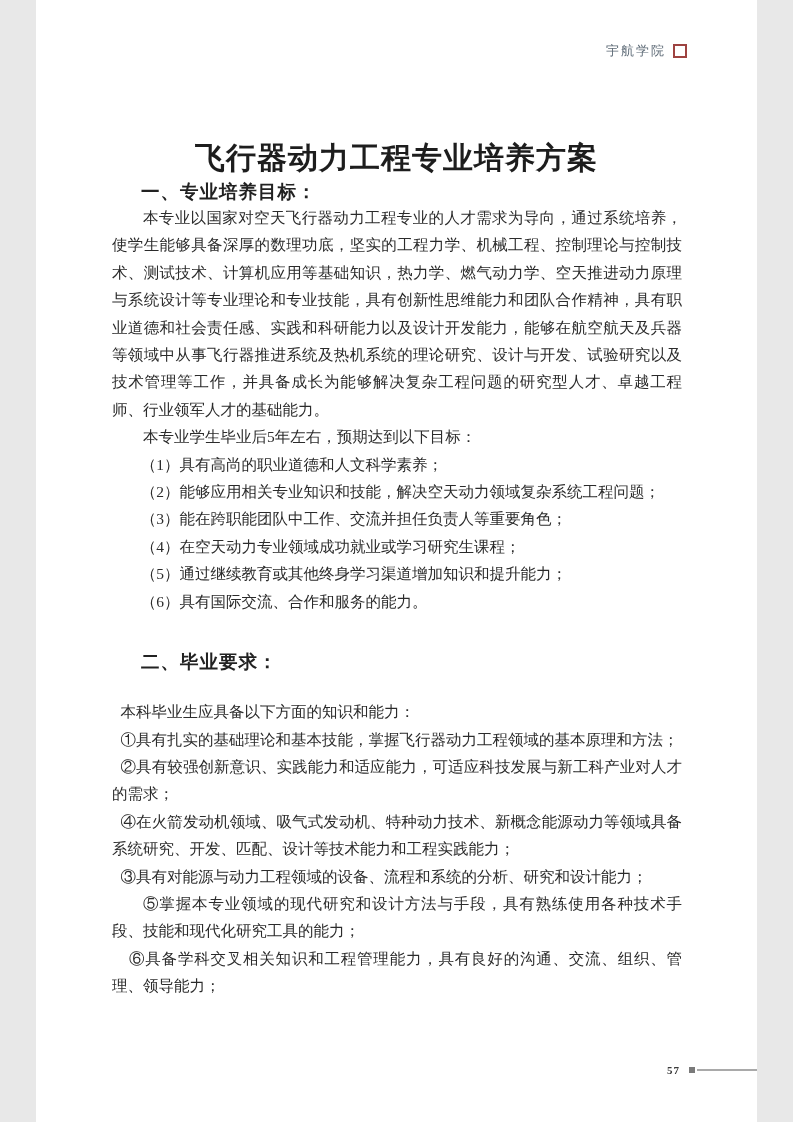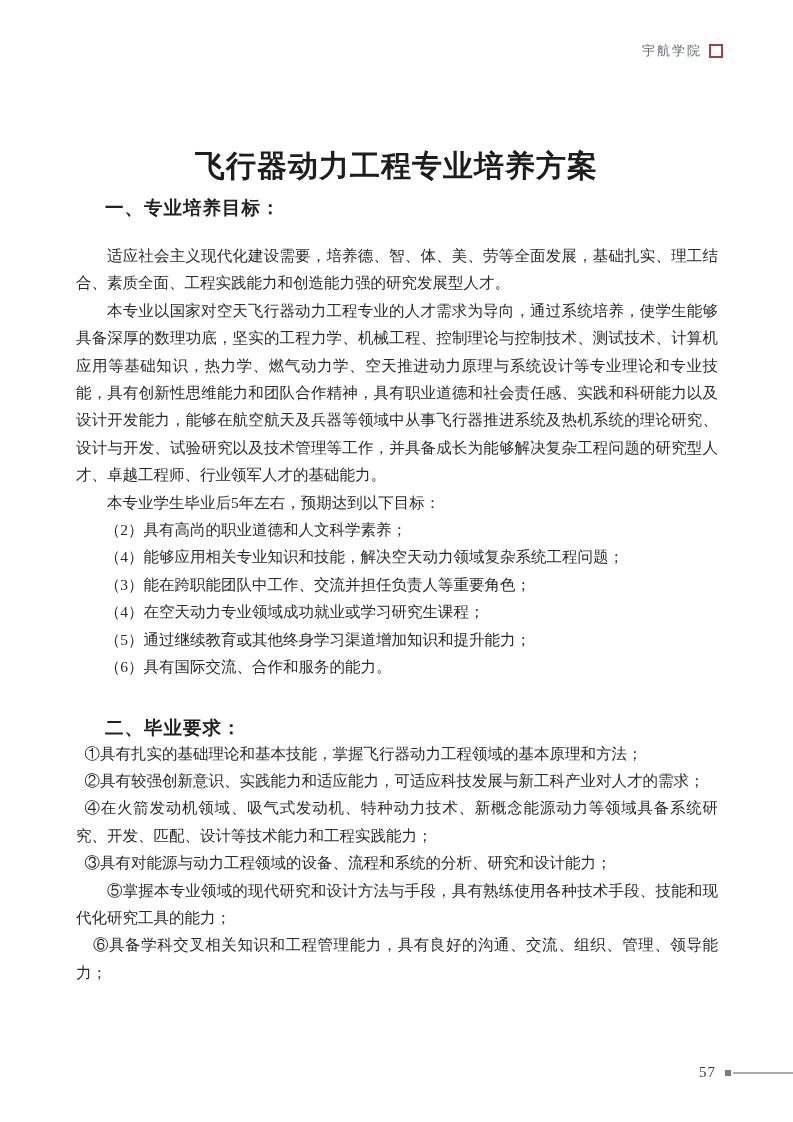--- a/index.html
+++ b/index.html
@@ -1,18 +1,18 @@
 <!DOCTYPE html>
 <html><head>
 <meta charset="utf-8">
 <style>
   html, body { margin: 0; padding: 0; background: #e8e8e8; }
   .page {
     position: relative;
-    width: 793px;
+    width: 721px;
     height: 1122px;
     margin: 0 auto;
     background: #ffffff;
     font-family: "Liberation Serif", "DejaVu Serif", serif;
     color: #2b2b2b;
     overflow: hidden;
   }
   .page-header {
     position: absolute;
     top: 42px;
@@ -27,21 +27,21 @@
     letter-spacing: 2px;
     color: #5d6a76;
   }
   .red-square {
     width: 10px;
     height: 10px;
     border: 2px solid #9e4341;
     box-sizing: content-box;
   }
   .doc-title {
-    margin: 8px;
+    margin: 0;
     padding-top: 138px;
     text-align: center;
     font-size: 30px;
     font-weight: bold;
     letter-spacing: 1px;
     color: #1d1d1d;
   }
   .content {
     margin: 0 75px 0 76px;
   }
@@ -68,23 +68,24 @@
   .ind-s { text-indent: 0.55em; }
   .ind-1 { text-indent: 1.1em; }
   .page-footer {
     position: absolute;
     top: 1064px;
     right: 0;
     display: flex;
     align-items: center;
   }
   .page-number {
-    font-size: 15px;
+    font-size: 11px;
     color: #3a3a3a;
     letter-spacing: 1px;
+    font-weight: bold;
   }
   .footer-marker {
     width: 6px;
     height: 6px;
     background: #7a7a7a;
     margin-left: 9px;
   }
   .footer-rule {
     width: 60px;
     height: 2px;
@@ -101,33 +102,33 @@
     <span class="school-name">宇航学院</span>
     <span class="red-square"></span>
   </div>
 
   <h1 class="doc-title">飞行器动力工程专业培养方案</h1>
 
   <div class="content">
 
     <h2 class="section-heading first">一、专业培养目标：</h2>
 
-    <p class="first-para ind-2">适应社会主义现代化建设需要，培养德、智、体、美、劳等全面发展，基础扎实、理工结合、素质全面、工程实践能力和创造能力强的研究发展型人才。</p>
     <p class="ind-2">本专业以国家对空天飞行器动力工程专业的人才需求为导向，通过系统培养，使学生能够具备深厚的数理功底，坚实的工程力学、机械工程、控制理论与控制技术、测试技术、计算机应用等基础知识，热力学、燃气动力学、空天推进动力原理与系统设计等专业理论和专业技能，具有创新性思维能力和团队合作精神，具有职业道德和社会责任感、实践和科研能力以及设计开发能力，能够在航空航天及兵器等领域中从事飞行器推进系统及热机系统的理论研究、设计与开发、试验研究以及技术管理等工作，并具备成长为能够解决复杂工程问题的研究型人才、卓越工程师、行业领军人才的基础能力。</p>
     <p class="ind-2">本专业学生毕业后5年左右，预期达到以下目标：</p>
 
-    <p class="ind-18">（2）具有高尚的职业道德和人文科学素养；</p>
-    <p class="ind-18">（4）能够应用相关专业知识和技能，解决空天动力领域复杂系统工程问题；</p>
+    <p class="ind-18">（1）具有高尚的职业道德和人文科学素养；</p>
+    <p class="ind-18">（2）能够应用相关专业知识和技能，解决空天动力领域复杂系统工程问题；</p>
     <p class="ind-18">（3）能在跨职能团队中工作、交流并担任负责人等重要角色；</p>
     <p class="ind-18">（4）在空天动力专业领域成功就业或学习研究生课程；</p>
     <p class="ind-18">（5）通过继续教育或其他终身学习渠道增加知识和提升能力；</p>
     <p class="ind-18">（6）具有国际交流、合作和服务的能力。</p>
 
     <h2 class="section-heading second">二、毕业要求：</h2>
 
+    <p class="intro-para ind-s">本科毕业生应具备以下方面的知识和能力：</p>
 
     <p class="ind-s">①具有扎实的基础理论和基本技能，掌握飞行器动力工程领域的基本原理和方法；</p>
     <p class="ind-s">②具有较强创新意识、实践能力和适应能力，可适应科技发展与新工科产业对人才的需求；</p>
     <p class="ind-s">④在火箭发动机领域、吸气式发动机、特种动力技术、新概念能源动力等领域具备系统研究、开发、匹配、设计等技术能力和工程实践能力；</p>
     <p class="ind-s">③具有对能源与动力工程领域的设备、流程和系统的分析、研究和设计能力；</p>
     <p class="ind-2">⑤掌握本专业领域的现代研究和设计方法与手段，具有熟练使用各种技术手段、技能和现代化研究工具的能力；</p>
     <p class="ind-1">⑥具备学科交叉相关知识和工程管理能力，具有良好的沟通、交流、组织、管理、领导能力；</p>
 
   </div>
 

